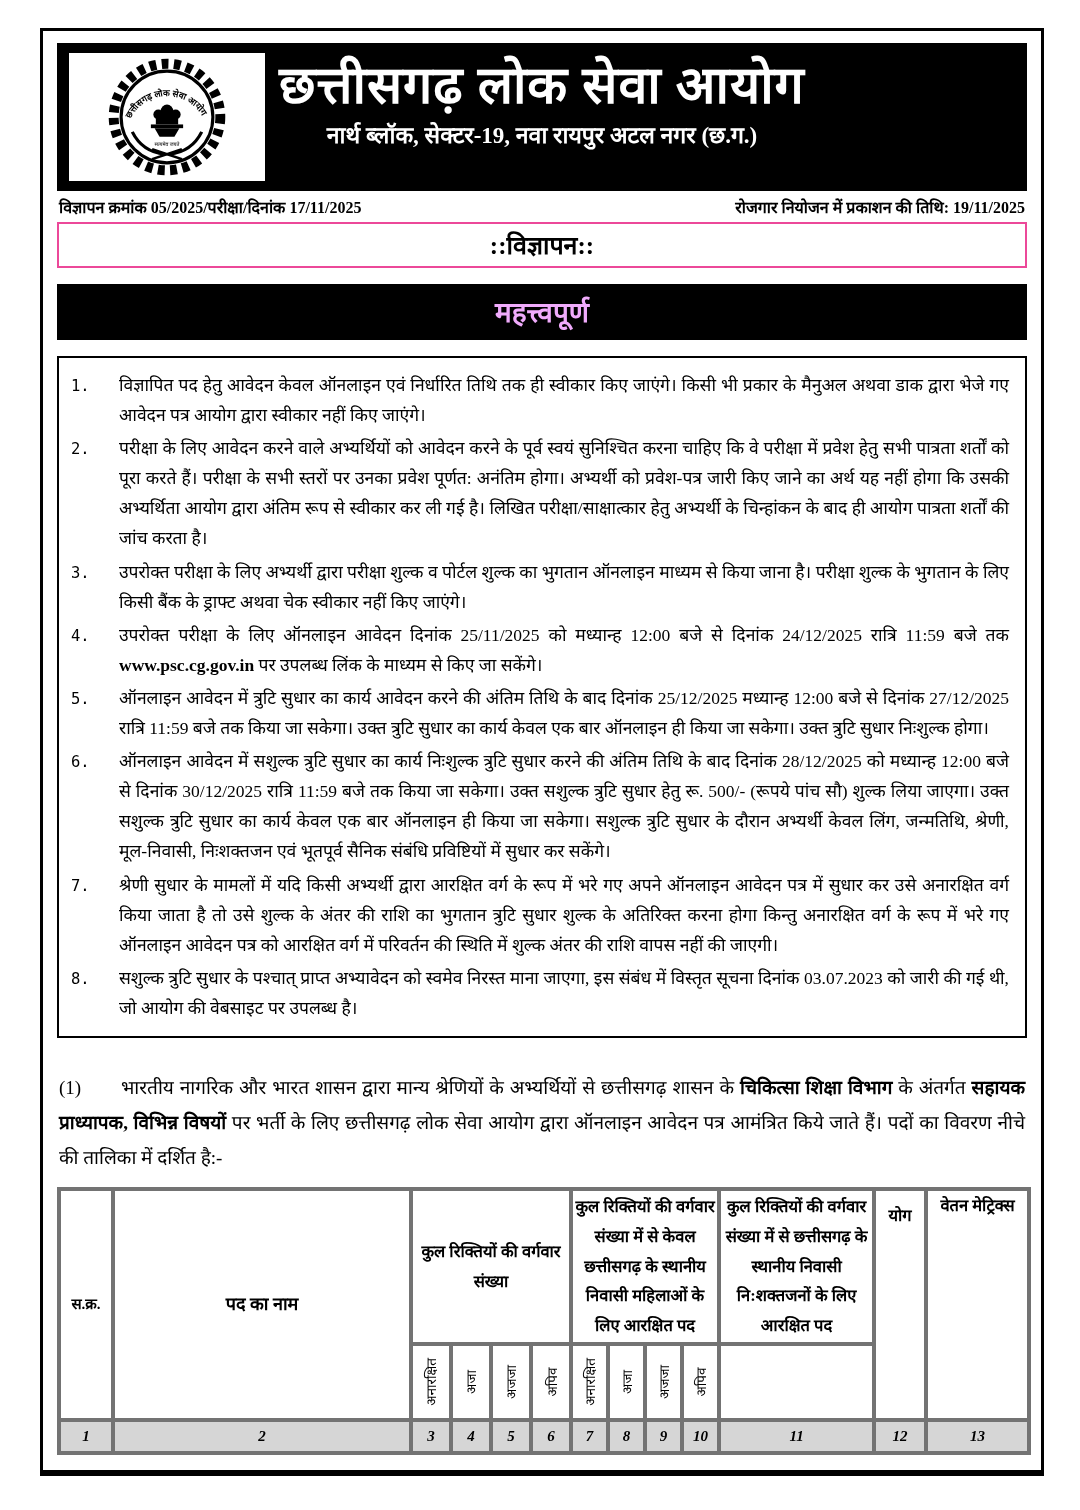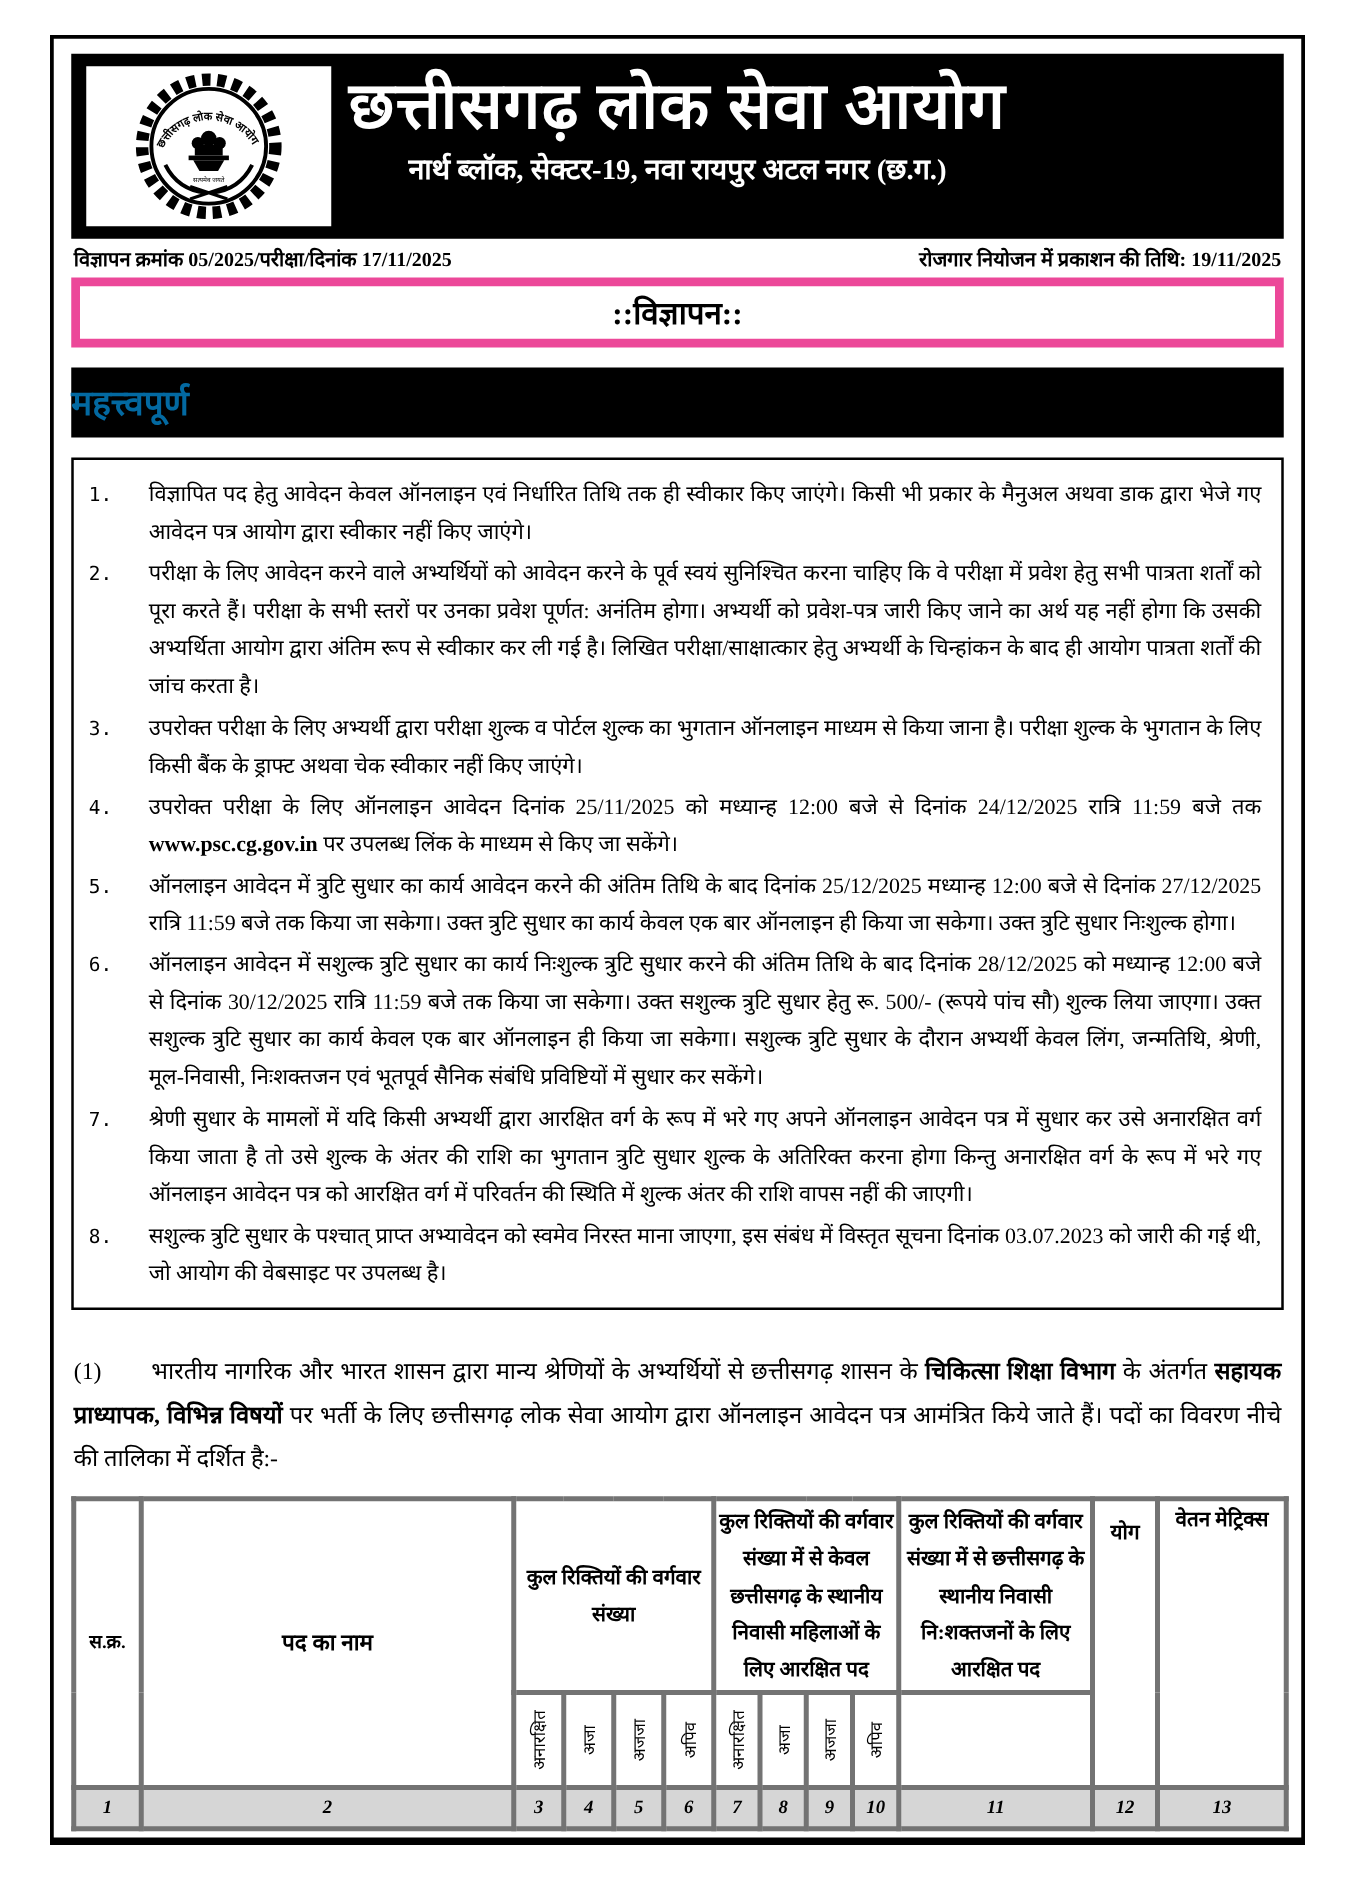--- a/index.html
+++ b/index.html
@@ -19,26 +19,26 @@
   }
   .logo-box {
     position:absolute; left:12px; top:10px; width:196px; height:128px;
     background:#fff; display:flex; align-items:center; justify-content:center;
   }
   .org-title { font-size:52px; font-weight:bold; letter-spacing:1px; padding-top:14px; line-height:1.1; }
   .org-address { font-size:23px; font-weight:bold; margin-top:4px; }
   
   .meta-row { display:flex; justify-content:space-between; font-weight:bold; font-size:16px; padding:5px 2px 4px; }
   
-  .box { border:7px solid #ec4899; text-align:center; font-weight:bold; }
+  .box { border:2px solid #ec4899; text-align:center; font-weight:bold; }
   .advt-title-box { font-size:25px; padding:3px 0 5px; }
   .advt-subtitle { text-align:center; font-weight:bold; font-size:21px; margin:7px 0; }
   .advt-dates-box { font-size:21px; padding:8px 0; }
   
-  .important-band { background:#000; color:#0369a1; font-size:28px; font-weight:bold; padding:8px 0 10px; margin:16px 0; }
+  .important-band { background:#000; color:#f0abfc; text-align:center; font-size:28px; font-weight:bold; padding:8px 0 10px; margin:16px 0; }
   
   .points-box { border:2px solid #000; padding:12px 16px 10px 12px; }
   .point { display:flex; font-size:17.5px; line-height:1.72; margin-bottom:3px; }
   .point-num { width:48px; flex-shrink:0; font-family:"DejaVu Sans Mono","Liberation Mono",monospace; font-size:15.5px; padding-top:3px; }
   .point-text { flex:1; text-align:justify; }
   .b { font-weight:bold; }
   
   .para1 { margin:32px 2px 12px; font-size:19px; line-height:1.85; text-align:justify; }
   .para1-label { display:inline-block; width:62px; }
   

